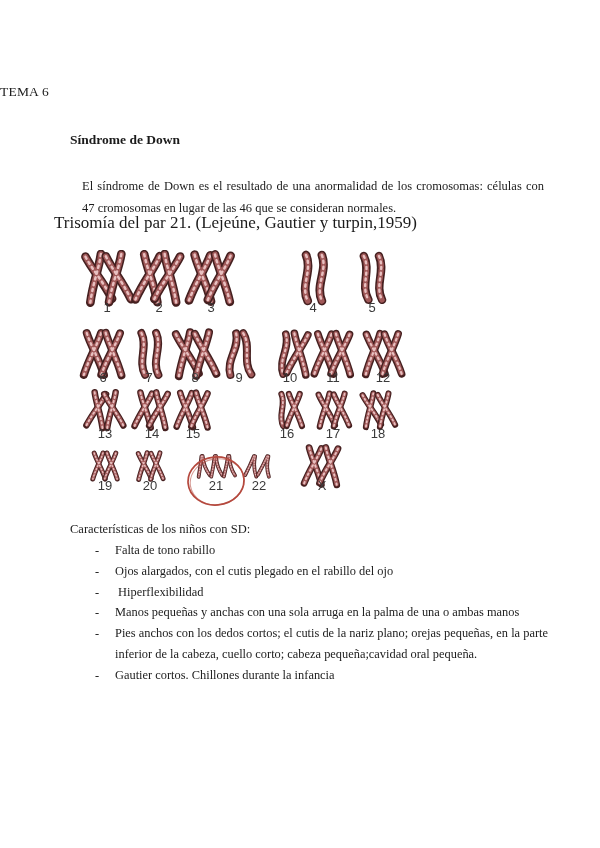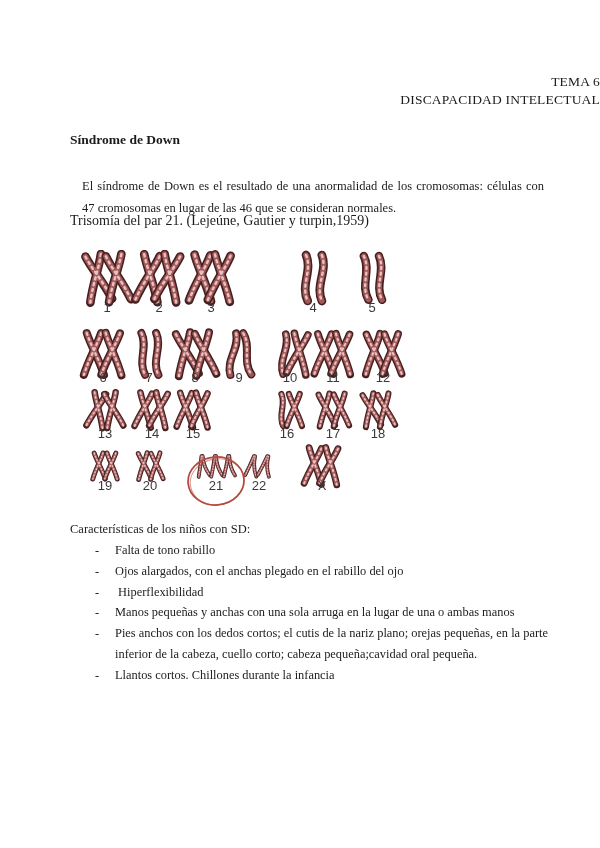--- a/index.html
+++ b/index.html
@@ -11,24 +11,24 @@
     position: relative;
     width: 600px;
     height: 848px;
     background: #ffffff;
     font-family: "Liberation Serif", "DejaVu Serif", serif;
     color: #1b1b1b;
     overflow: hidden;
   }
   .title-block {
     position: absolute;
-    top: 73px;
+    top: 83px;
     left: 0;
     width: 600px;
-    text-align: right;
+    text-align: left;
     font-size: 13.5px;
     line-height: 17.5px;
     letter-spacing: 0.2px;
   }
   .section-heading {
     position: absolute;
     top: 132px;
     left: 70px;
     margin: 0;
     font-size: 13.5px;
@@ -41,23 +41,23 @@
     left: 70px;
     width: 462px;
     margin: 12px;
     font-size: 12.5px;
     line-height: 22px;
     text-align: justify;
   }
   .citation {
     position: absolute;
     top: 213px;
-    left: 70px;
+    left: 54px;
     margin: 0;
-    font-size: 14px;
+    font-size: 17px;
   }
   .karyotype-svg {
     position: absolute;
     top: 250px;
     left: 70px;
   }
   .karyo-label {
     font-family: "Liberation Sans", "DejaVu Sans", sans-serif;
     font-size: 13px;
     fill: #3a3a3a;
@@ -95,21 +95,20 @@
     white-space: pre-wrap;
   }
 </style>
 </head>
 <body>
 
 <div class="page">
 
   <div class="title-block">
     <div>TEMA 6</div>
-    <div>DISCAPACIDAD INTELECTUAL</div>
   </div>
 
   <h2 class="section-heading">Síndrome de Down</h2>
 
   <p class="intro-para">El síndrome de Down es el resultado de una anormalidad de los cromosomas: células con 47 cromosomas en lugar de las 46 que se consideran normales.</p>
 
   <p class="citation">Trisomía del par 21. (Lejeúne, Gautier y turpin,1959)</p>
 
   <svg id="karyotype" class="karyotype-svg" width="340" height="256" viewBox="0 0 340 256">
       <g transform="translate(27.2,28) rotate(-10)">
@@ -487,33 +486,33 @@
 
   <p class="list-intro">Características de los niños con SD:</p>
 
   <ul id="bullets" class="char-list">
       <li>
         <span class="dash">-</span>
         <span class="btext">Falta de tono rabillo</span>
       </li>
       <li>
         <span class="dash">-</span>
-        <span class="btext">Ojos alargados, con el anchas plegado en el rabillo del ojo</span>
+        <span class="btext">Ojos alargados, con el cutis plegado en el rabillo del ojo</span>
       </li>
       <li>
         <span class="dash">-</span>
         <span class="btext"> Hiperflexibilidad</span>
       </li>
       <li>
         <span class="dash">-</span>
-        <span class="btext">Manos pequeñas y anchas con una sola arruga en la lugar de una o ambas manos</span>
+        <span class="btext">Manos pequeñas y anchas con una sola arruga en la palma de una o ambas manos</span>
       </li>
       <li>
         <span class="dash">-</span>
         <span class="btext">Pies anchos con los dedos cortos; el cutis de la nariz plano; orejas pequeñas, en la parte inferior de la cabeza, cuello corto; cabeza pequeña;cavidad oral pequeña.</span>
       </li>
       <li>
         <span class="dash">-</span>
-        <span class="btext">Llantos cortos. Chillones durante la infancia</span>
+        <span class="btext">Gautier cortos. Chillones durante la infancia</span>
       </li>
     </ul>
 
 </div>
 
 </body></html>

